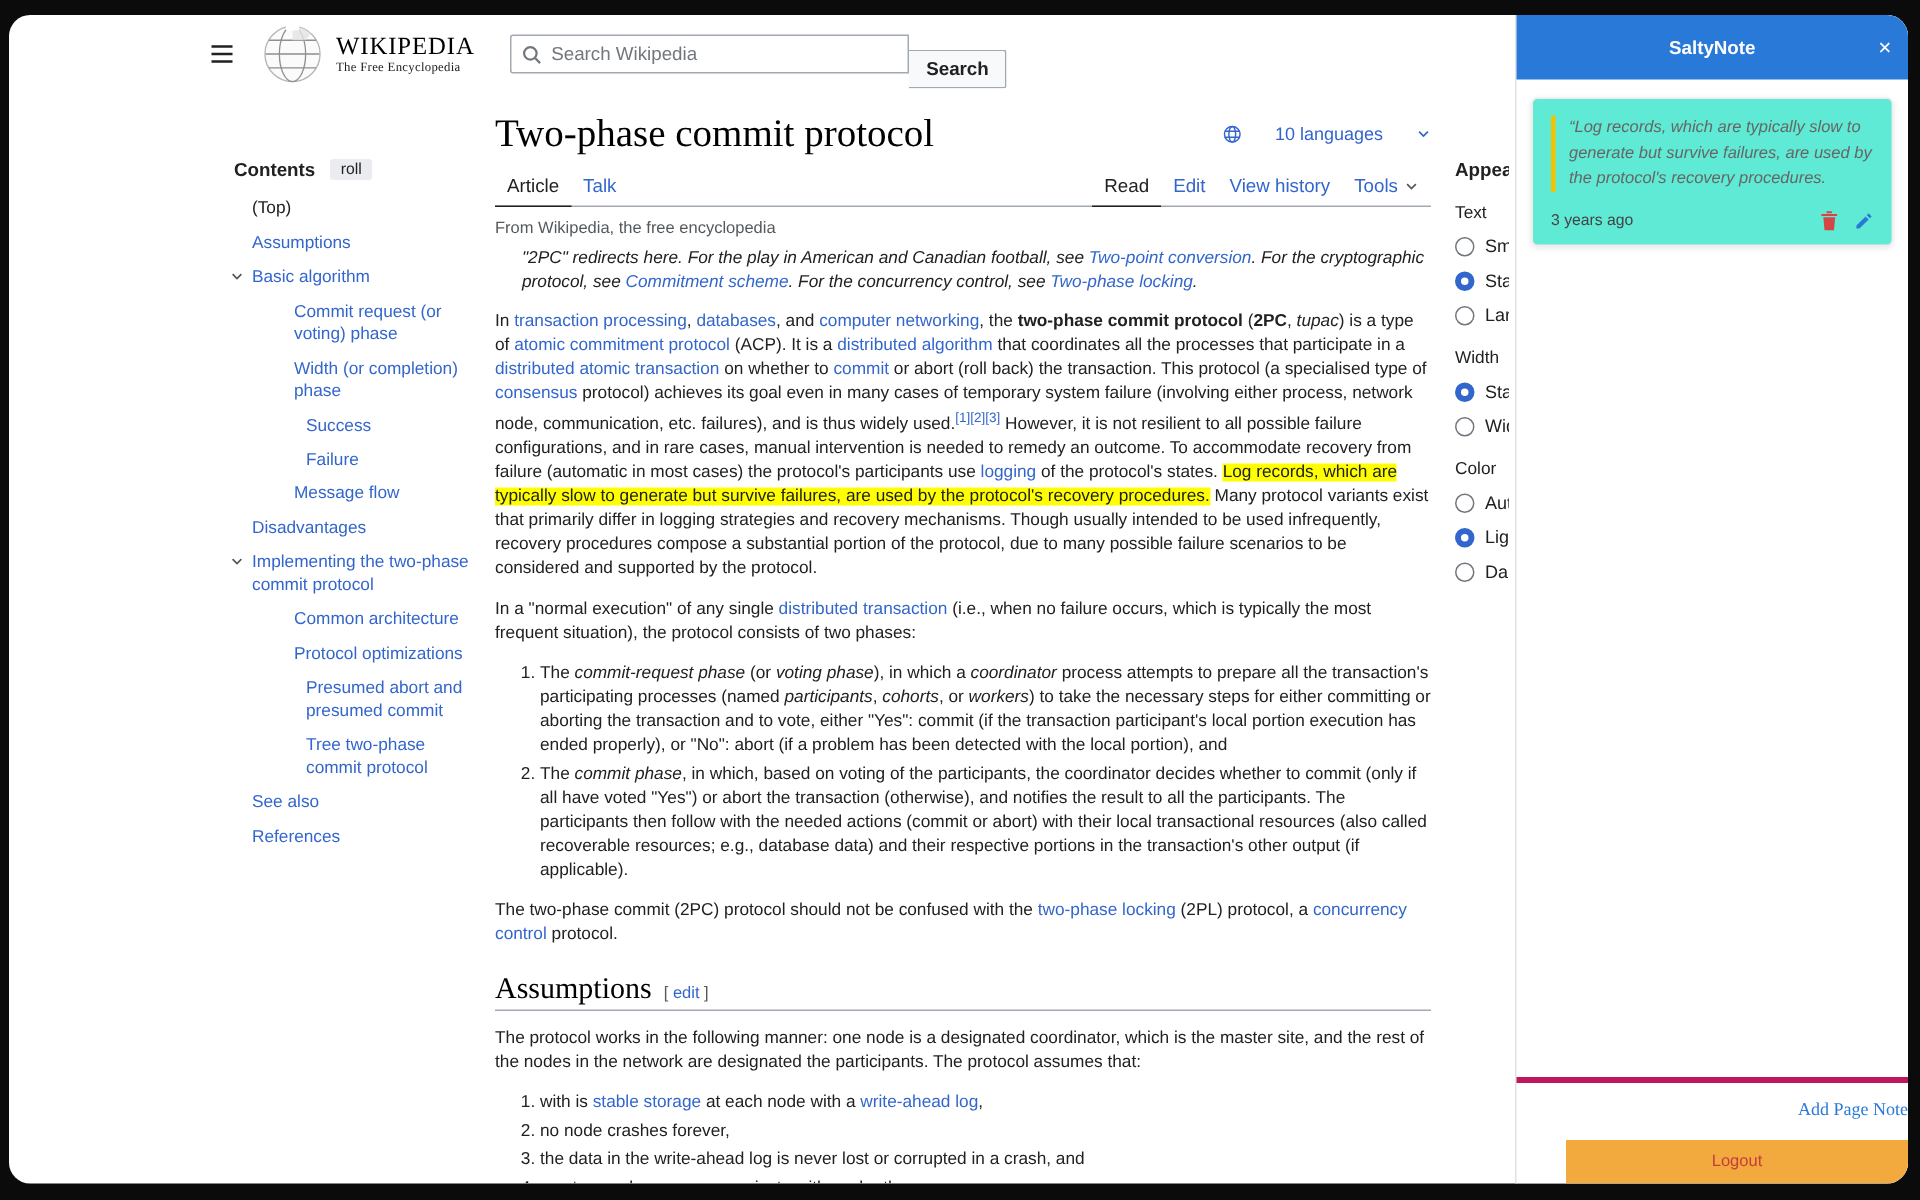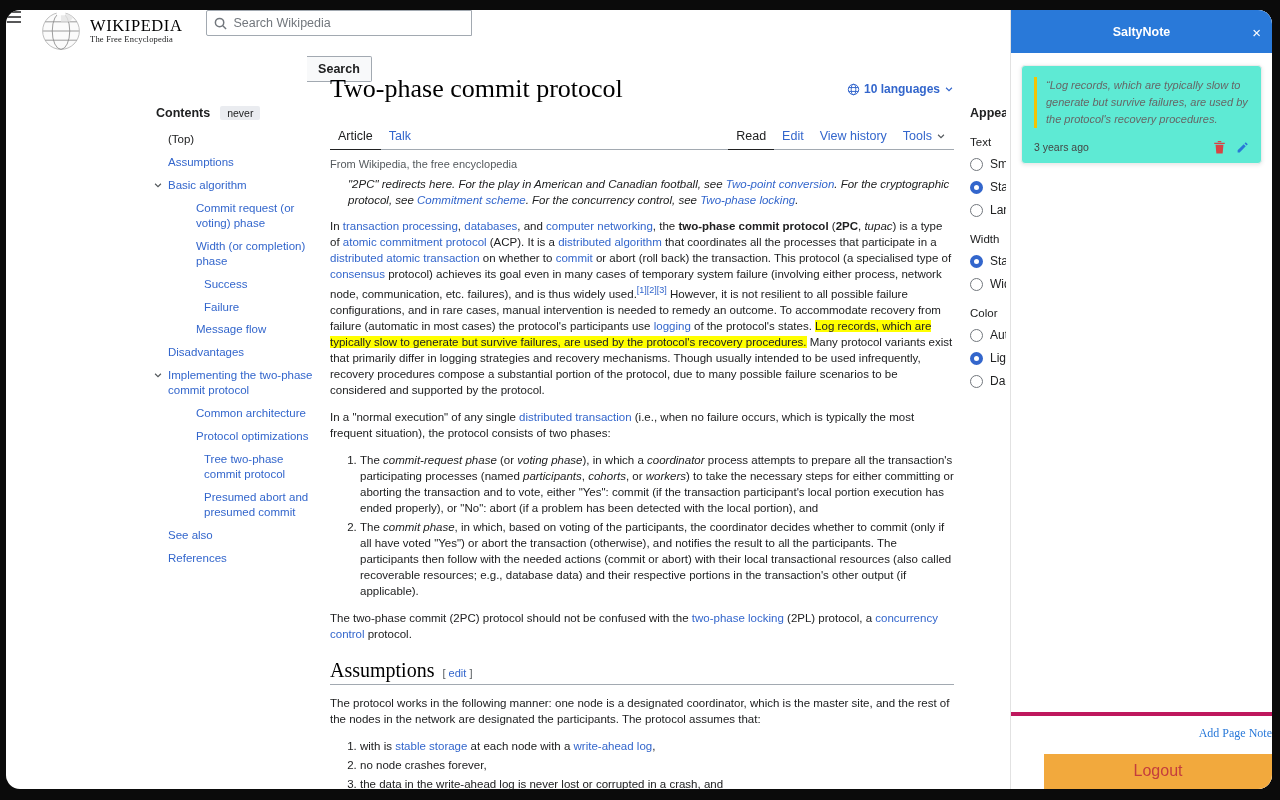--- a/index.html
+++ b/index.html
@@ -5,27 +5,27 @@
   :root{
     --wiki-link:#3366cc; --highlight:#ffff00; --sn-header:#2979d9;
     --logout-bg:#f2a93d; --logout-text:#c43d3d; --note-accent:#f3c300;
   }
   *{margin:0;padding:0;box-sizing:border-box;}
   html,body{width:1280px;height:800px;}
   body{background:#0b0b0b;font-family:"Liberation Sans","DejaVu Sans",sans-serif;color:#202122;position:relative;overflow:hidden;}
   .window{position:absolute;left:6px;top:10px;width:1266px;height:779px;background:#fff;border-radius:14px;overflow:hidden;display:flex;}
   
   .wiki{flex:1;min-width:0;display:flex;flex-direction:column;overflow:hidden;}
-  .wiki-header{flex:none;height:52px;display:flex;align-items:flex-start;}
+  .wiki-header{flex:none;height:52px;display:flex;align-items:center;padding-left:134px;}
   .burger{margin-right:18px;cursor:pointer;display:flex;align-items:center;}
   .logo{display:flex;align-items:center;gap:8px;margin-right:24px;cursor:pointer;}
   .logo-text{font-family:"Liberation Serif","DejaVu Serif",serif;line-height:1.1;}
   .logo-main{font-size:16.5px;letter-spacing:.6px;display:block;color:#000;}
   .logo-sub{font-size:8.5px;letter-spacing:.2px;display:block;color:#202122;}
-  .search-bar{display:flex;align-items:center;flex-direction:column;}
+  .search-bar{display:flex;align-items:center;}
   .search-box{display:flex;align-items:center;width:266px;height:26px;border:1px solid #a2a9b1;border-radius:2px 0 0 2px;padding:0 7px;gap:6px;background:#fff;}
   .search-box input{border:none;outline:none;flex:1;font-size:12.5px;font-family:inherit;color:#202122;min-width:0;}
   .search-box input::placeholder{color:#72777d;}
   .search-btn{height:26px;border:1px solid #a2a9b1;border-left:none;background:#f8f9fa;font-size:12.5px;font-weight:bold;padding:0 11px;border-radius:0 2px 2px 0;color:#202122;font-family:inherit;cursor:pointer;margin-top:20px;}
   .wiki-body{flex:1;min-height:0;display:flex;padding-left:150px;overflow:hidden;}
   
   .toc{flex:none;width:162px;padding-top:44px;font-size:11.5px;}
   .toc-head{display:flex;align-items:center;gap:10px;margin-bottom:12px;}
   .toc-title{font-size:12.5px;font-weight:bold;color:#202122;}
   .hide-chip{font-size:10.5px;background:#eaecf0;border-radius:2px;padding:1px 7px;color:#202122;cursor:pointer;}
@@ -33,22 +33,22 @@
   .toc-item.lvl1{padding-left:12px;}
   .toc-item.lvl2{padding-left:40px;}
   .toc-item.lvl3{padding-left:48px;}
   .toc-chev{position:absolute;left:-3px;top:1px;cursor:pointer;}
   .toc-link{color:var(--wiki-link);text-decoration:none;cursor:pointer;}
   .toc-item.toptarget .toc-link{color:#202122;}
   
   .article{flex:none;width:624px;margin-left:12px;padding-top:12px;}
   .article-head{display:flex;justify-content:space-between;align-items:center;}
   h1.page-title{font-family:"Liberation Serif","DejaVu Serif",serif;font-weight:normal;font-size:26px;color:#000;}
-  .lang-btn{display:flex;align-items:center;gap:4px;color:var(--wiki-link);font-size:12px;font-weight:bold;cursor:pointer;}
-  .tabs-row{display:flex;justify-content:space-between;border-bottom:1px solid #a2a9b1;margin-top:20px;font-size:12.5px;}
+  .lang-btn{display:flex;align-items:center;gap:22px;color:var(--wiki-link);font-size:12px;font-weight:normal;cursor:pointer;}
+  .tabs-row{display:flex;justify-content:space-between;border-bottom:1px solid #a2a9b1;margin-top:8px;font-size:12.5px;}
   .tabs-left,.tabs-right{display:flex;}
   .tab{padding:5px 8px 6px;color:var(--wiki-link);cursor:pointer;display:flex;align-items:center;gap:4px;}
   .tab.active{color:#202122;border-bottom:1px solid #202122;margin-bottom:-1px;}
   .site-sub{font-size:11px;color:#54595d;margin-top:8px;}
   .content{margin-top:4px;font-size:11.5px;line-height:16px;color:#202122;}
   .content p{margin:0 0 11px;}
   .hatnote{font-style:italic;margin:6px 0 10px 18px;}
   .content a.wlink{color:var(--wiki-link);text-decoration:none;cursor:pointer;}
   .content .b{font-weight:bold;}
   .content .i{font-style:italic;}
@@ -71,21 +71,21 @@
   .sn-header{flex:none;height:43px;background:var(--sn-header);color:#fff;display:flex;align-items:center;justify-content:center;position:relative;font-size:12.5px;font-weight:bold;}
   .sn-close{position:absolute;right:11px;top:50%;transform:translateY(-50%);font-size:15px;font-weight:normal;cursor:pointer;line-height:1;}
   .sn-body{flex:1;min-height:0;padding:12px 10px;}
   .sn-card{background:#5eead4;border:1px solid #ececec;border-radius:4px;box-shadow:0 1px 4px rgba(0,0,0,.10);padding:11px 12px 9px;}
   .sn-quote{border-left:3px solid var(--note-accent);padding-left:9px;font-style:italic;color:#666;font-size:11px;line-height:1.55;}
   .sn-meta{display:flex;align-items:center;margin-top:12px;font-size:10.5px;color:#444;}
   .sn-time{flex:1;}
   .sn-icons{display:flex;gap:10px;align-items:center;}
   .sn-icons span{cursor:pointer;display:flex;}
   .sn-addnote{flex:none;border-top:4px solid #be185d;padding:10px 0 13px;text-align:right;color:var(--sn-header);font-size:12px;cursor:pointer;font-family:Liberation Serif, serif;}
-  .sn-logout{flex:none;background:var(--logout-bg);color:var(--logout-text);text-align:center;padding:8px 0 9px;font-size:16px;cursor:pointer;margin-left:33px;}
+  .sn-logout{flex:none;background:var(--logout-bg);color:var(--logout-text);text-align:center;padding:8px 0 9px;font-size:11px;cursor:pointer;margin-left:33px;}
 </style>
 </head>
 <body>
 
 <div class="window">
 
   <div class="wiki">
 
     <div class="wiki-header">
       <span class="burger">
@@ -120,41 +120,41 @@
         </span>
         <button class="search-btn">Search</button>
       </span>
     </div>
 
     <div class="wiki-body">
 
       <nav class="toc">
         <div class="toc-head">
           <span class="toc-title">Contents</span>
-          <span class="hide-chip">never</span>
+          <span class="hide-chip">roll</span>
         </div>
         <div class="toc-list">
             <div class="toc-item lvl1 toptarget"><a class="toc-link">(Top)</a></div>
             <div class="toc-item lvl1"><a class="toc-link">Assumptions</a></div>
             <div class="toc-item lvl1"><span class="toc-chev"><svg width="10" height="10" viewBox="0 0 12 12" fill="none" stroke="#54595d" stroke-width="1.4">
                   <path d="M2.5 4.5L6 8l3.5-3.5"></path>
                 </svg></span><a class="toc-link">Basic algorithm</a></div>
             <div class="toc-item lvl2"><a class="toc-link">Commit request (or voting) phase</a></div>
             <div class="toc-item lvl2"><a class="toc-link">Width (or completion) phase</a></div>
             <div class="toc-item lvl3"><a class="toc-link">Success</a></div>
             <div class="toc-item lvl3"><a class="toc-link">Failure</a></div>
             <div class="toc-item lvl2"><a class="toc-link">Message flow</a></div>
             <div class="toc-item lvl1"><a class="toc-link">Disadvantages</a></div>
             <div class="toc-item lvl1"><span class="toc-chev"><svg width="10" height="10" viewBox="0 0 12 12" fill="none" stroke="#54595d" stroke-width="1.4">
                   <path d="M2.5 4.5L6 8l3.5-3.5"></path>
                 </svg></span><a class="toc-link">Implementing the two-phase commit protocol</a></div>
             <div class="toc-item lvl2"><a class="toc-link">Common architecture</a></div>
             <div class="toc-item lvl2"><a class="toc-link">Protocol optimizations</a></div>
+            <div class="toc-item lvl3"><a class="toc-link">Presumed abort and presumed commit</a></div>
             <div class="toc-item lvl3"><a class="toc-link">Tree two-phase commit protocol</a></div>
-            <div class="toc-item lvl3"><a class="toc-link">Presumed abort and presumed commit</a></div>
             <div class="toc-item lvl1"><a class="toc-link">See also</a></div>
             <div class="toc-item lvl1"><a class="toc-link">References</a></div>
           </div>
       </nav>
 
       <main class="article">
         <div class="article-head">
           <h1 class="page-title">Two-phase commit protocol</h1>
           <span class="lang-btn">
             <svg width="13" height="13" viewBox="0 0 20 20" fill="none" stroke="#36c" stroke-width="1.5">

